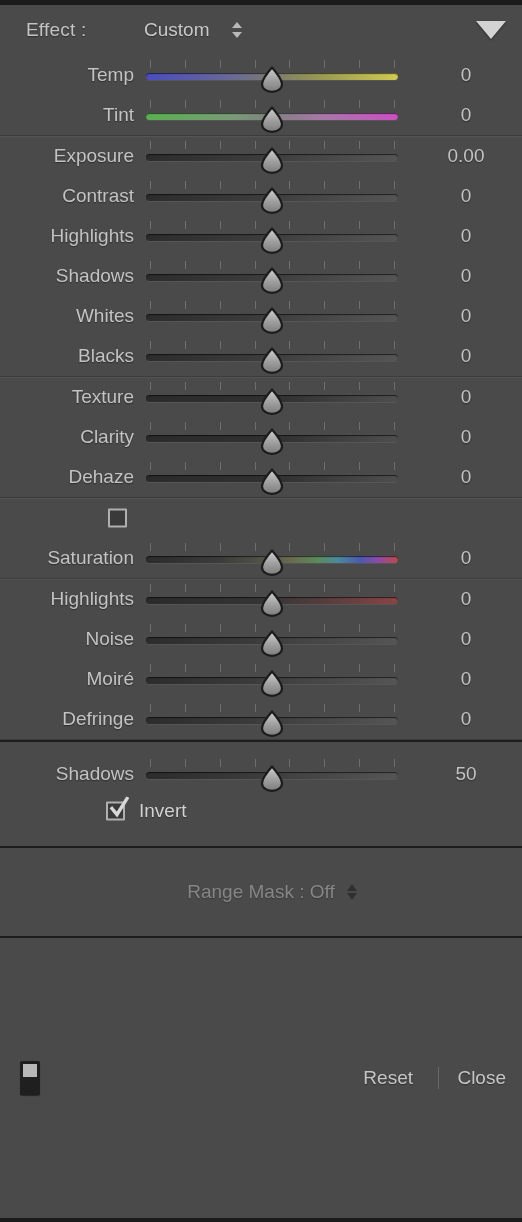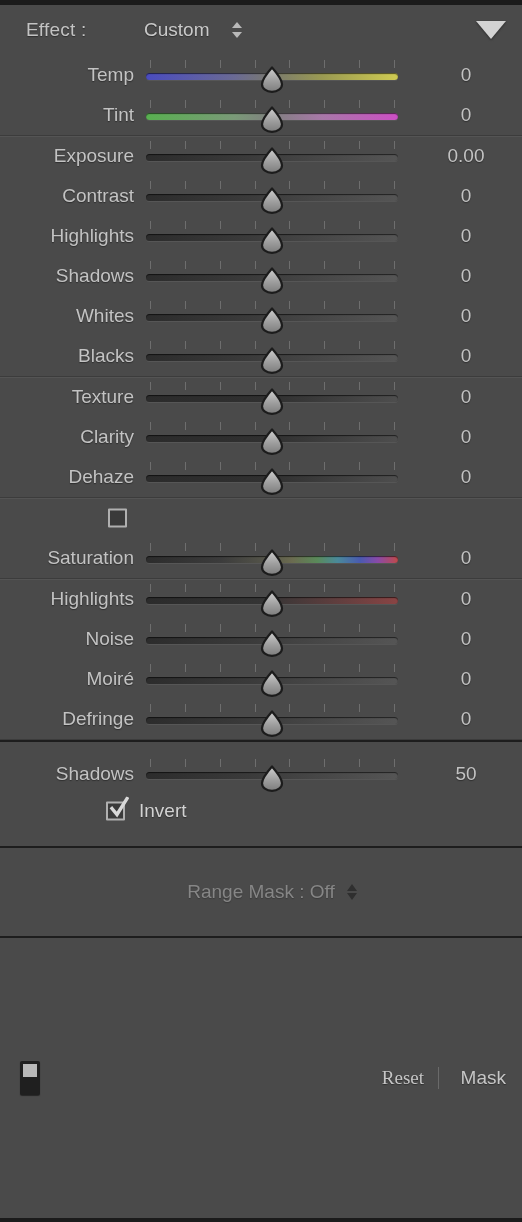--- a/index.html
+++ b/index.html
@@ -182,21 +182,21 @@
   }
   .toggle-icon i{
     position:absolute;left:3px;top:3px;right:3px;height:13px;
     background:#b8b8b8;display:block;
   }
   .foot-btn{
     position:absolute;top:50%;transform:translateY(-50%);
     font-size:19px;color:#c6c6c6;text-shadow:0 1px 1px #2e2e2e;
     cursor:pointer;white-space:nowrap;
   }
-  .foot-reset{right:98px;font-family:Liberation Serif, serif;}
+  .foot-reset{right:109px;}
   .foot-close{right:16px;}
   .foot-sep{
     position:absolute;right:83px;top:50%;transform:translateY(-50%);
     width:1px;height:22px;background:#6a6a6a;
   }
   .botedge{height:4px;background:#1b1b1b;flex:0 0 auto;}
 </style>
 </head>
 <body>
 
@@ -752,16 +752,16 @@
     <span class="rm-updown"></span>
   </div>
   <div class="sec-div-strong"></div>
 
   <div class="footer">
     <span class="toggle-icon">
         <i></i>
       </span>
     <span class="foot-btn foot-reset">Reset</span>
     <span class="foot-sep"></span>
-    <span class="foot-btn foot-close">Mask</span>
+    <span class="foot-btn foot-close">Close</span>
   </div>
   <div class="botedge"></div>
 </div>
 
 </body></html>

